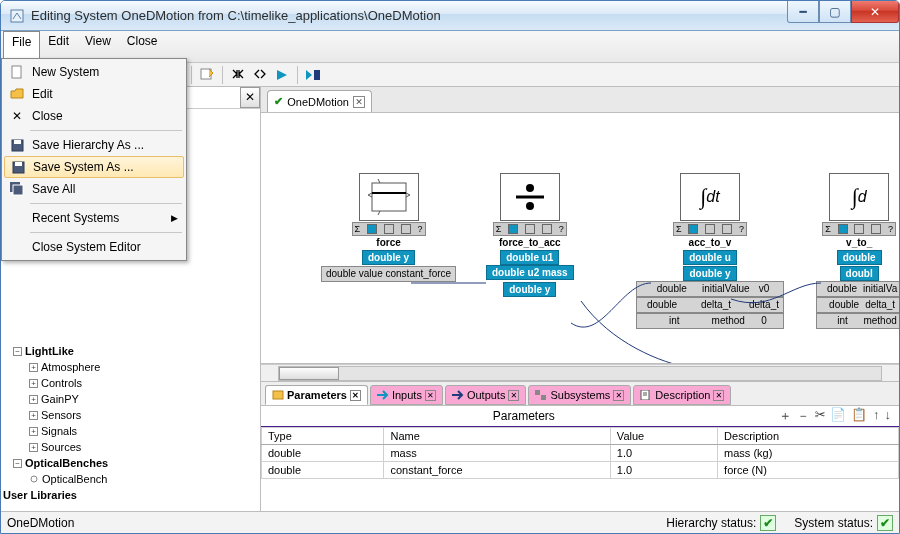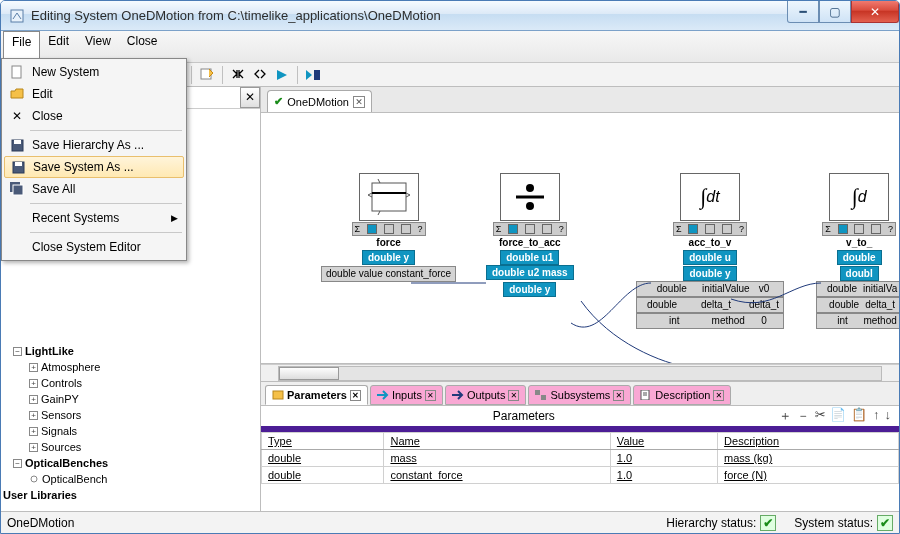--- a/index.html
+++ b/index.html
@@ -67,21 +67,21 @@
   
   .bottompanel { height: 130px; border-top: 1px solid #bdbdbd; display:flex; flex-direction:column; background:#fff;}
   .bptabs { height: 24px; background:#efefef; border-bottom:1px solid #bdbdbd; display:flex; align-items:flex-end; padding-left:4px; gap:2px;}
   .bptab { height:20px; border:1px solid #aaa; background:#f9a8d4; border-radius:3px 3px 0 0; padding:1px 6px; display:flex; align-items:center; gap:3px; font-size:11px;}
   .bptab.active { background:#fff; font-weight:bold; border-bottom-color:#fff;}
   .bptab .tico { width:12px; height:10px;}
   .bptab .xclose { border:1px solid #888; width:11px; height:11px; font-size:8px; line-height:9px; text-align:center;}
   .bpheader { display:flex; align-items:center; height:20px; padding:0 8px;}
   .bpheader .title { flex:1; text-align:center; font-size:12px;}
   .bpheader .tools { display:flex; gap:5px; font-size:13px; color:#444;}
-  .bptable { flex:1; overflow:hidden; border-top:6px solid #4c1d95;text-decoration:underline;}
+  .bptable { flex:1; overflow:hidden; border-top:1px solid #4c1d95;}
   .bptable table { width:100%; border-collapse:collapse; font-size:11px;}
   .bptable th, .bptable td { border:1px solid #d0d0d0; padding:2px 6px; text-align:left; background:#fff;}
   .bptable th { background:#fff; font-weight:normal; border-bottom:1px solid #aaa;}
   
   .statusbar { height: 22px; border-top:1px solid #bdbdbd; background:#f3f3f3; display:flex; align-items:center; padding:0 6px; font-size:12px;}
   .statusbar .spacer { flex:1;}
   .statusbar .chk { width:16px; height:16px; border:1px solid #6a6; background:#dfffe0; color:#1a8c1a; text-align:center; line-height:14px; font-weight:bold; margin-left:4px;}
   
   svg { display:block; }
 </style>

